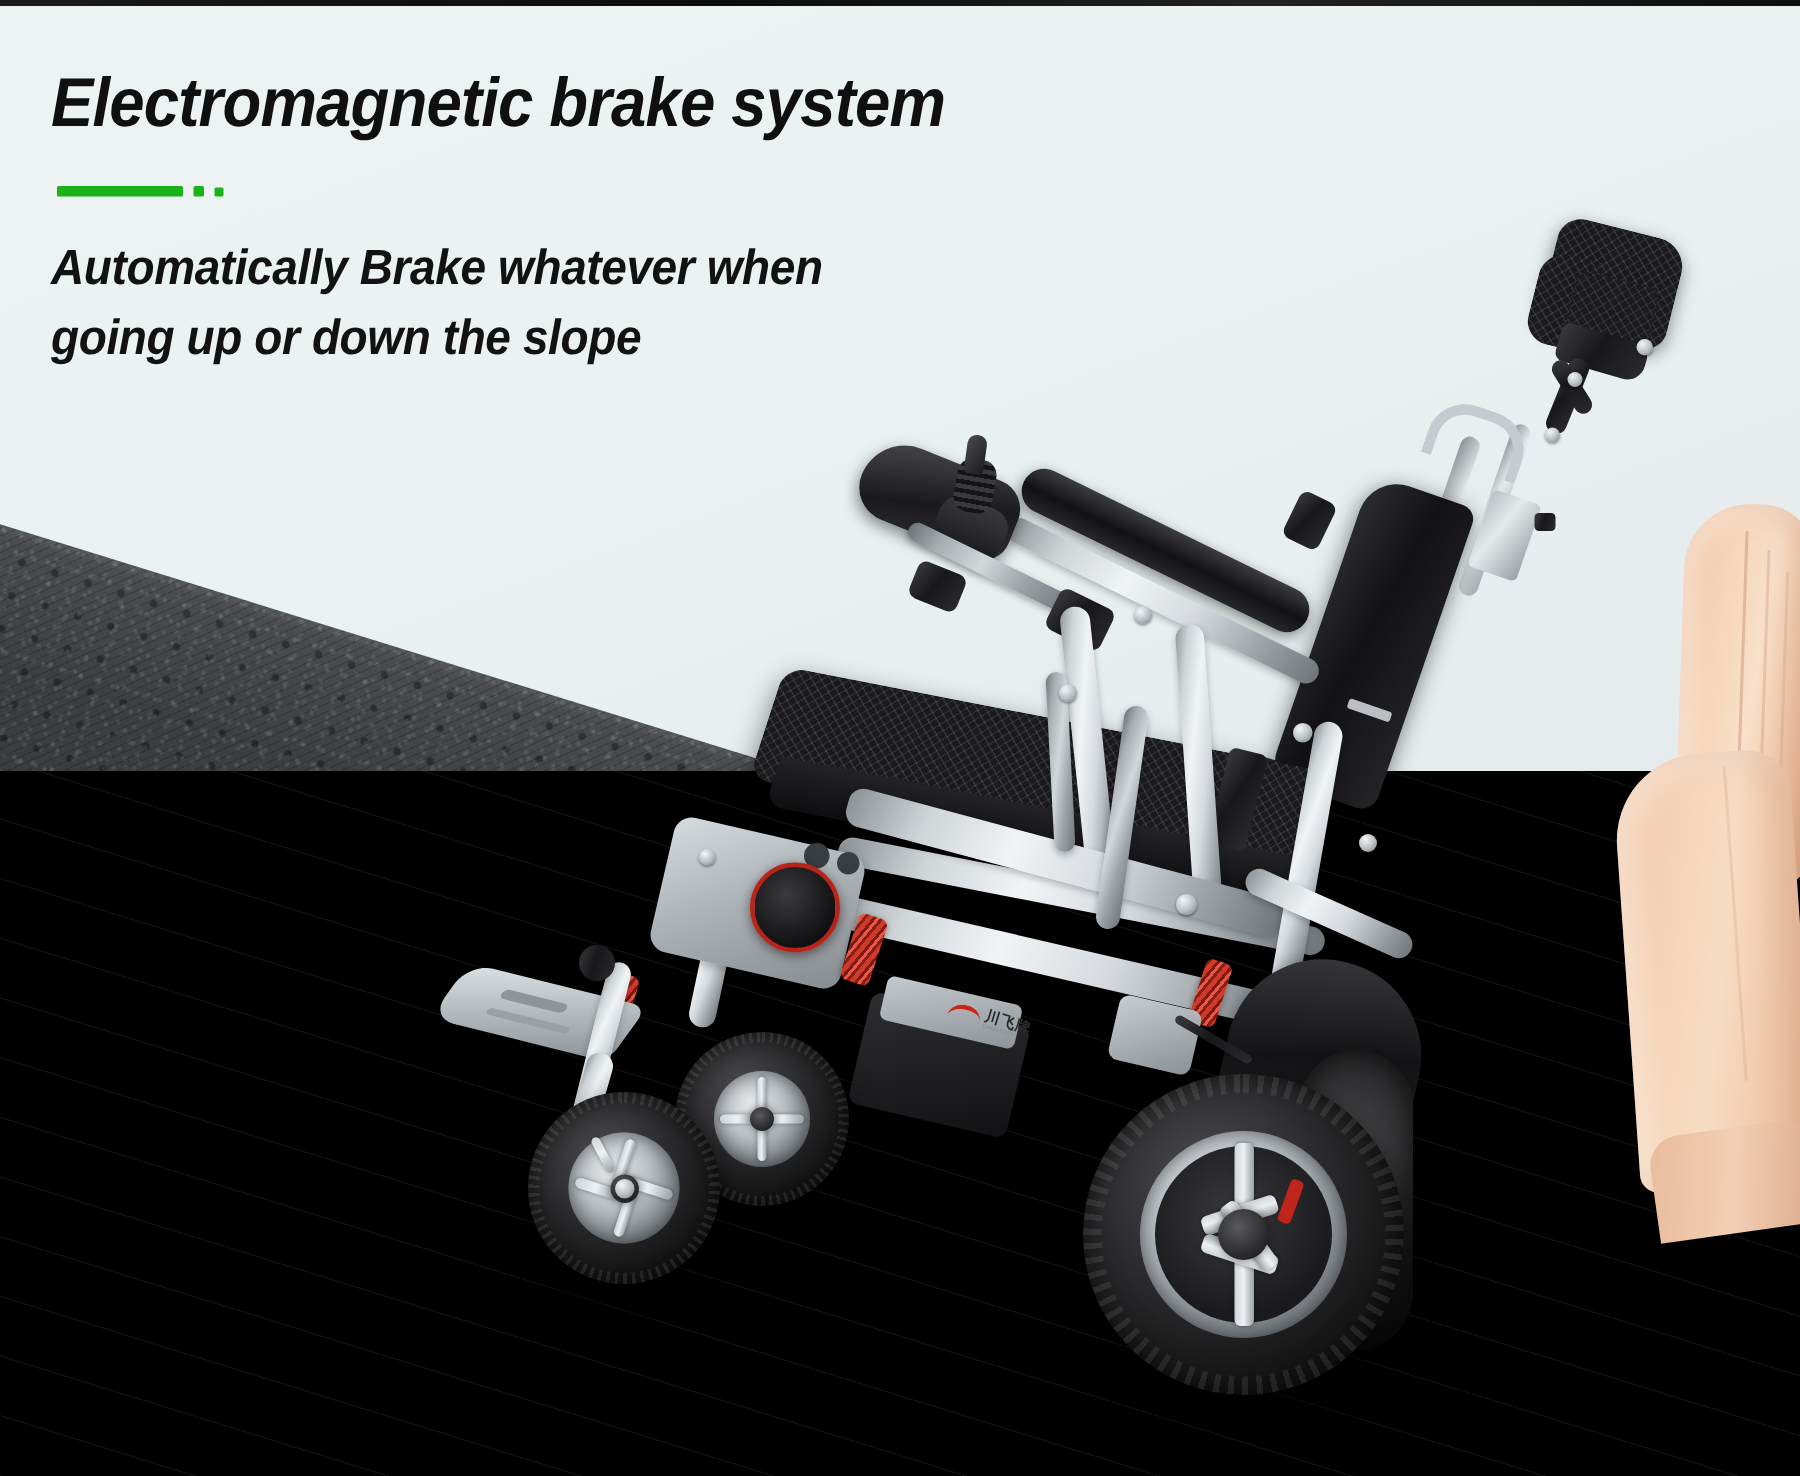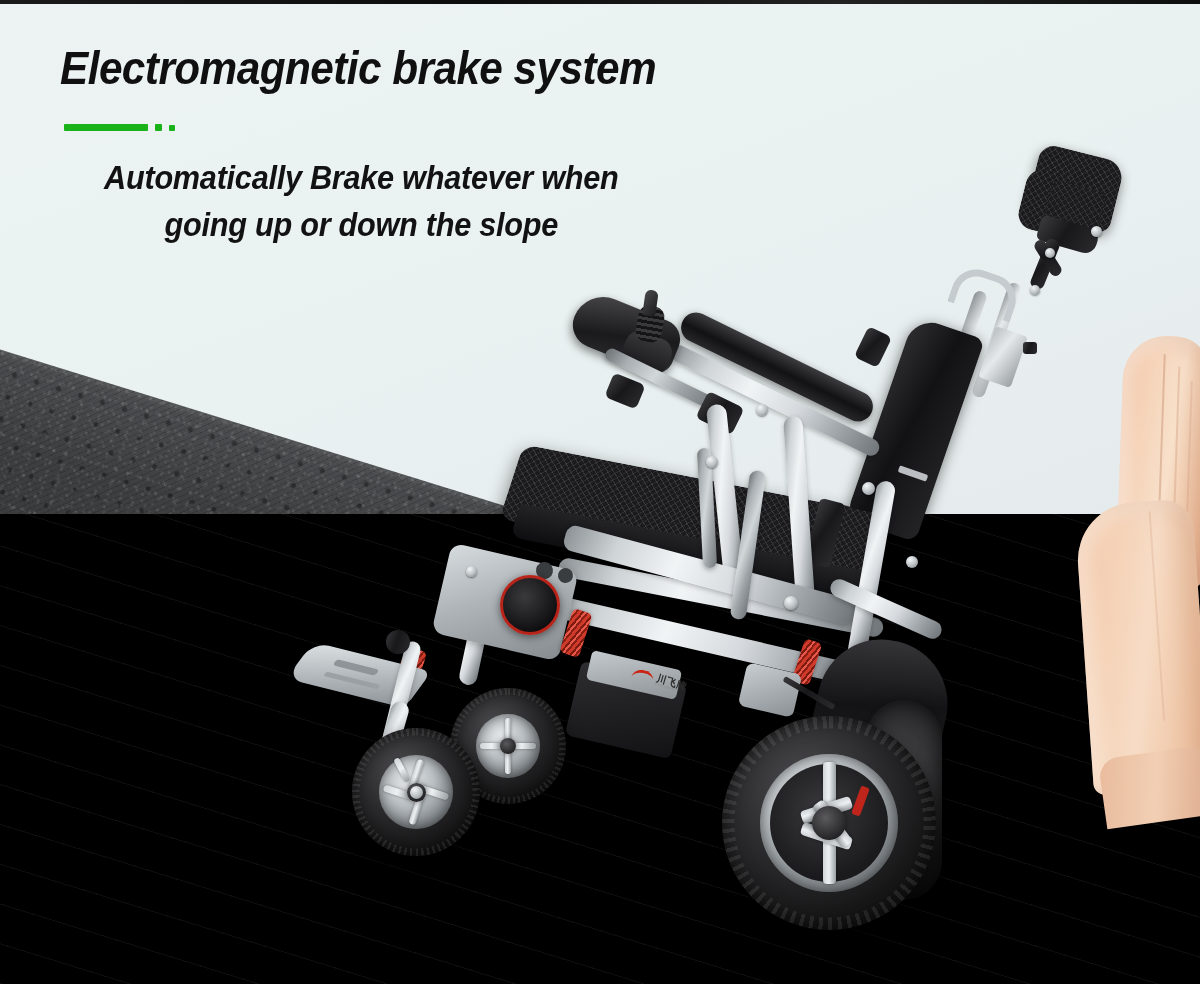--- a/index.html
+++ b/index.html
@@ -11,21 +11,21 @@
   #poster{
     position:relative;width:1200px;height:984px;overflow:hidden;
     background:linear-gradient(160deg,#edf3f3 0%,#eaf1f1 35%,#e6eced 60%,#dfe5e7 100%);
   }
 
   
   .top-band{position:absolute;left:0;top:0;width:1200px;height:4px;
     background:linear-gradient(90deg,#1a1a1a,#0c0c0c 40%,#222 70%,#0e0e0e);z-index:60;}
 
   
-  .copy{position:absolute;left:60px;top:44px;z-index:40;text-align:center;}
+  .copy{position:absolute;left:34px;top:44px;z-index:40;}
   .headline{
     font-size:46px;font-weight:bold;font-style:italic;color:#101010;
     letter-spacing:-0.6px;line-height:1.05;white-space:nowrap;
     transform:scaleX(.92);transform-origin:left center;
   }
   .rule-row{display:flex;align-items:center;gap:7px;margin:32px 0 0 4px;}
   .rule-bar{width:84px;height:7px;border-radius:1px;}
   .rule-dot{width:7px;height:7px;border-radius:1px;}
   .rule-dot.small{width:6px;height:6px;}
   .subline{

